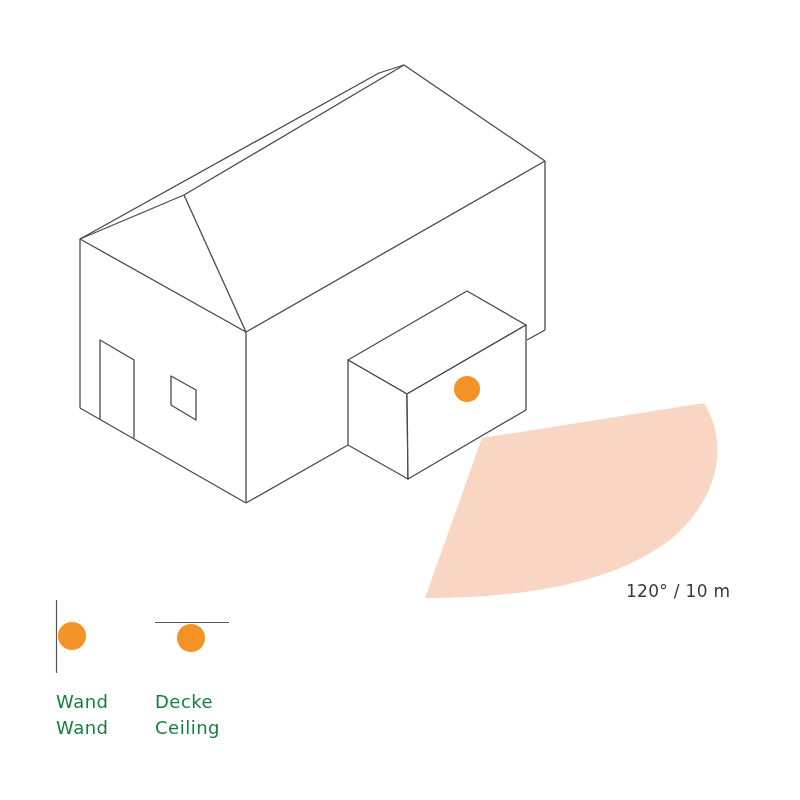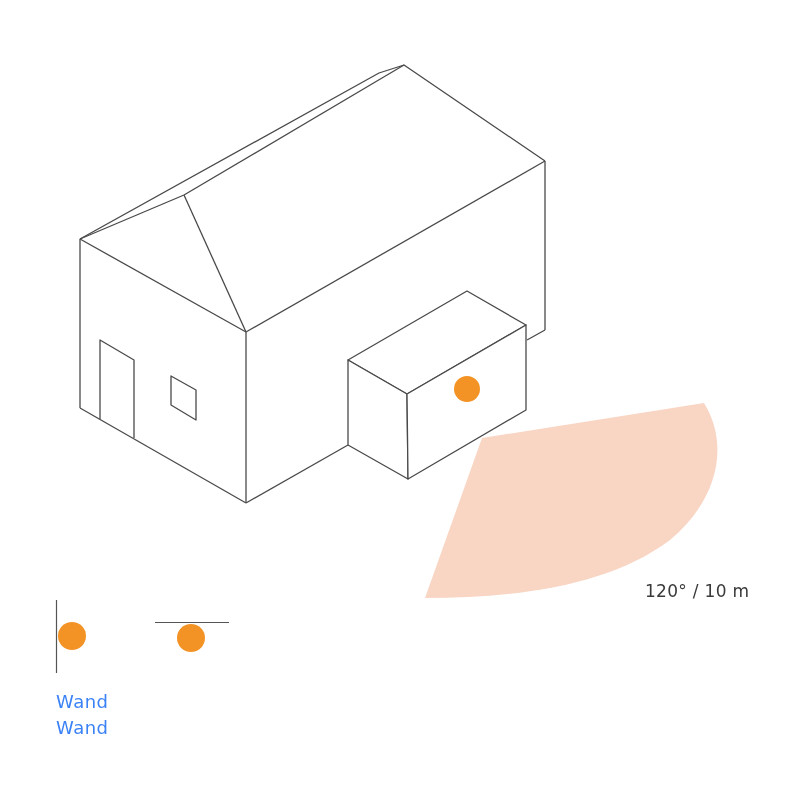--- a/index.html
+++ b/index.html
@@ -1,19 +1,19 @@
 <!DOCTYPE html>
 <html><head>
   <meta charset="utf-8">
   <style>
     html, body { margin: 0; padding: 0; background: #ffffff; }
     body { width: 800px; height: 800px; position: relative; overflow: hidden; font-family: "DejaVu Sans", sans-serif; }
     #stage { position: absolute; left: 0; top: 0; width: 800px; height: 800px; }
-    .lbl { position: absolute; color: #3b82f6; font-family: "DejaVu Sans", sans-serif; font-size: 18px; letter-spacing: 0.5px; line-height: 26px; }
-    .range-label { position: absolute; left: 645px; top: 581px; font-size: 17px; color: #3a3a3a; letter-spacing: 0.3px; font-family: "DejaVu Sans", sans-serif; }
+    .lbl { position: absolute; color: #15803d; font-family: "DejaVu Sans", sans-serif; font-size: 18px; letter-spacing: 0.5px; line-height: 26px; }
+    .range-label { position: absolute; left: 626px; top: 581px; font-size: 17px; color: #3a3a3a; letter-spacing: 0.3px; font-family: "DejaVu Sans", sans-serif; }
   </style>
 </head>
 <body>
 
 <div id="stage">
   <svg width="800" height="800" viewBox="0 0 800 800">
 
     <path d="M482,438 L704,403 C730,445 718,500 670,540 C610,585 520,598 425,598 Z" fill="#F9D5C3" stroke="none"></path>
 
     <g fill="none" stroke="#4a4a4a" stroke-width="1.3" stroke-linejoin="round">
@@ -59,13 +59,17 @@
       <circle cx="191" cy="638" r="14" fill="#F39325"></circle>
     </g>
   </svg>
 
   <div class="range-label">120° / 10 m</div>
 
   <div class="lbl" style="left:56px; top:689px;">
     <div>Wand</div>
     <div>Wand</div>
   </div>
+  <div class="lbl" style="left:155px; top:689px;">
+    <div>Decke</div>
+    <div>Ceiling</div>
+  </div>
 </div>
 
 </body></html>

